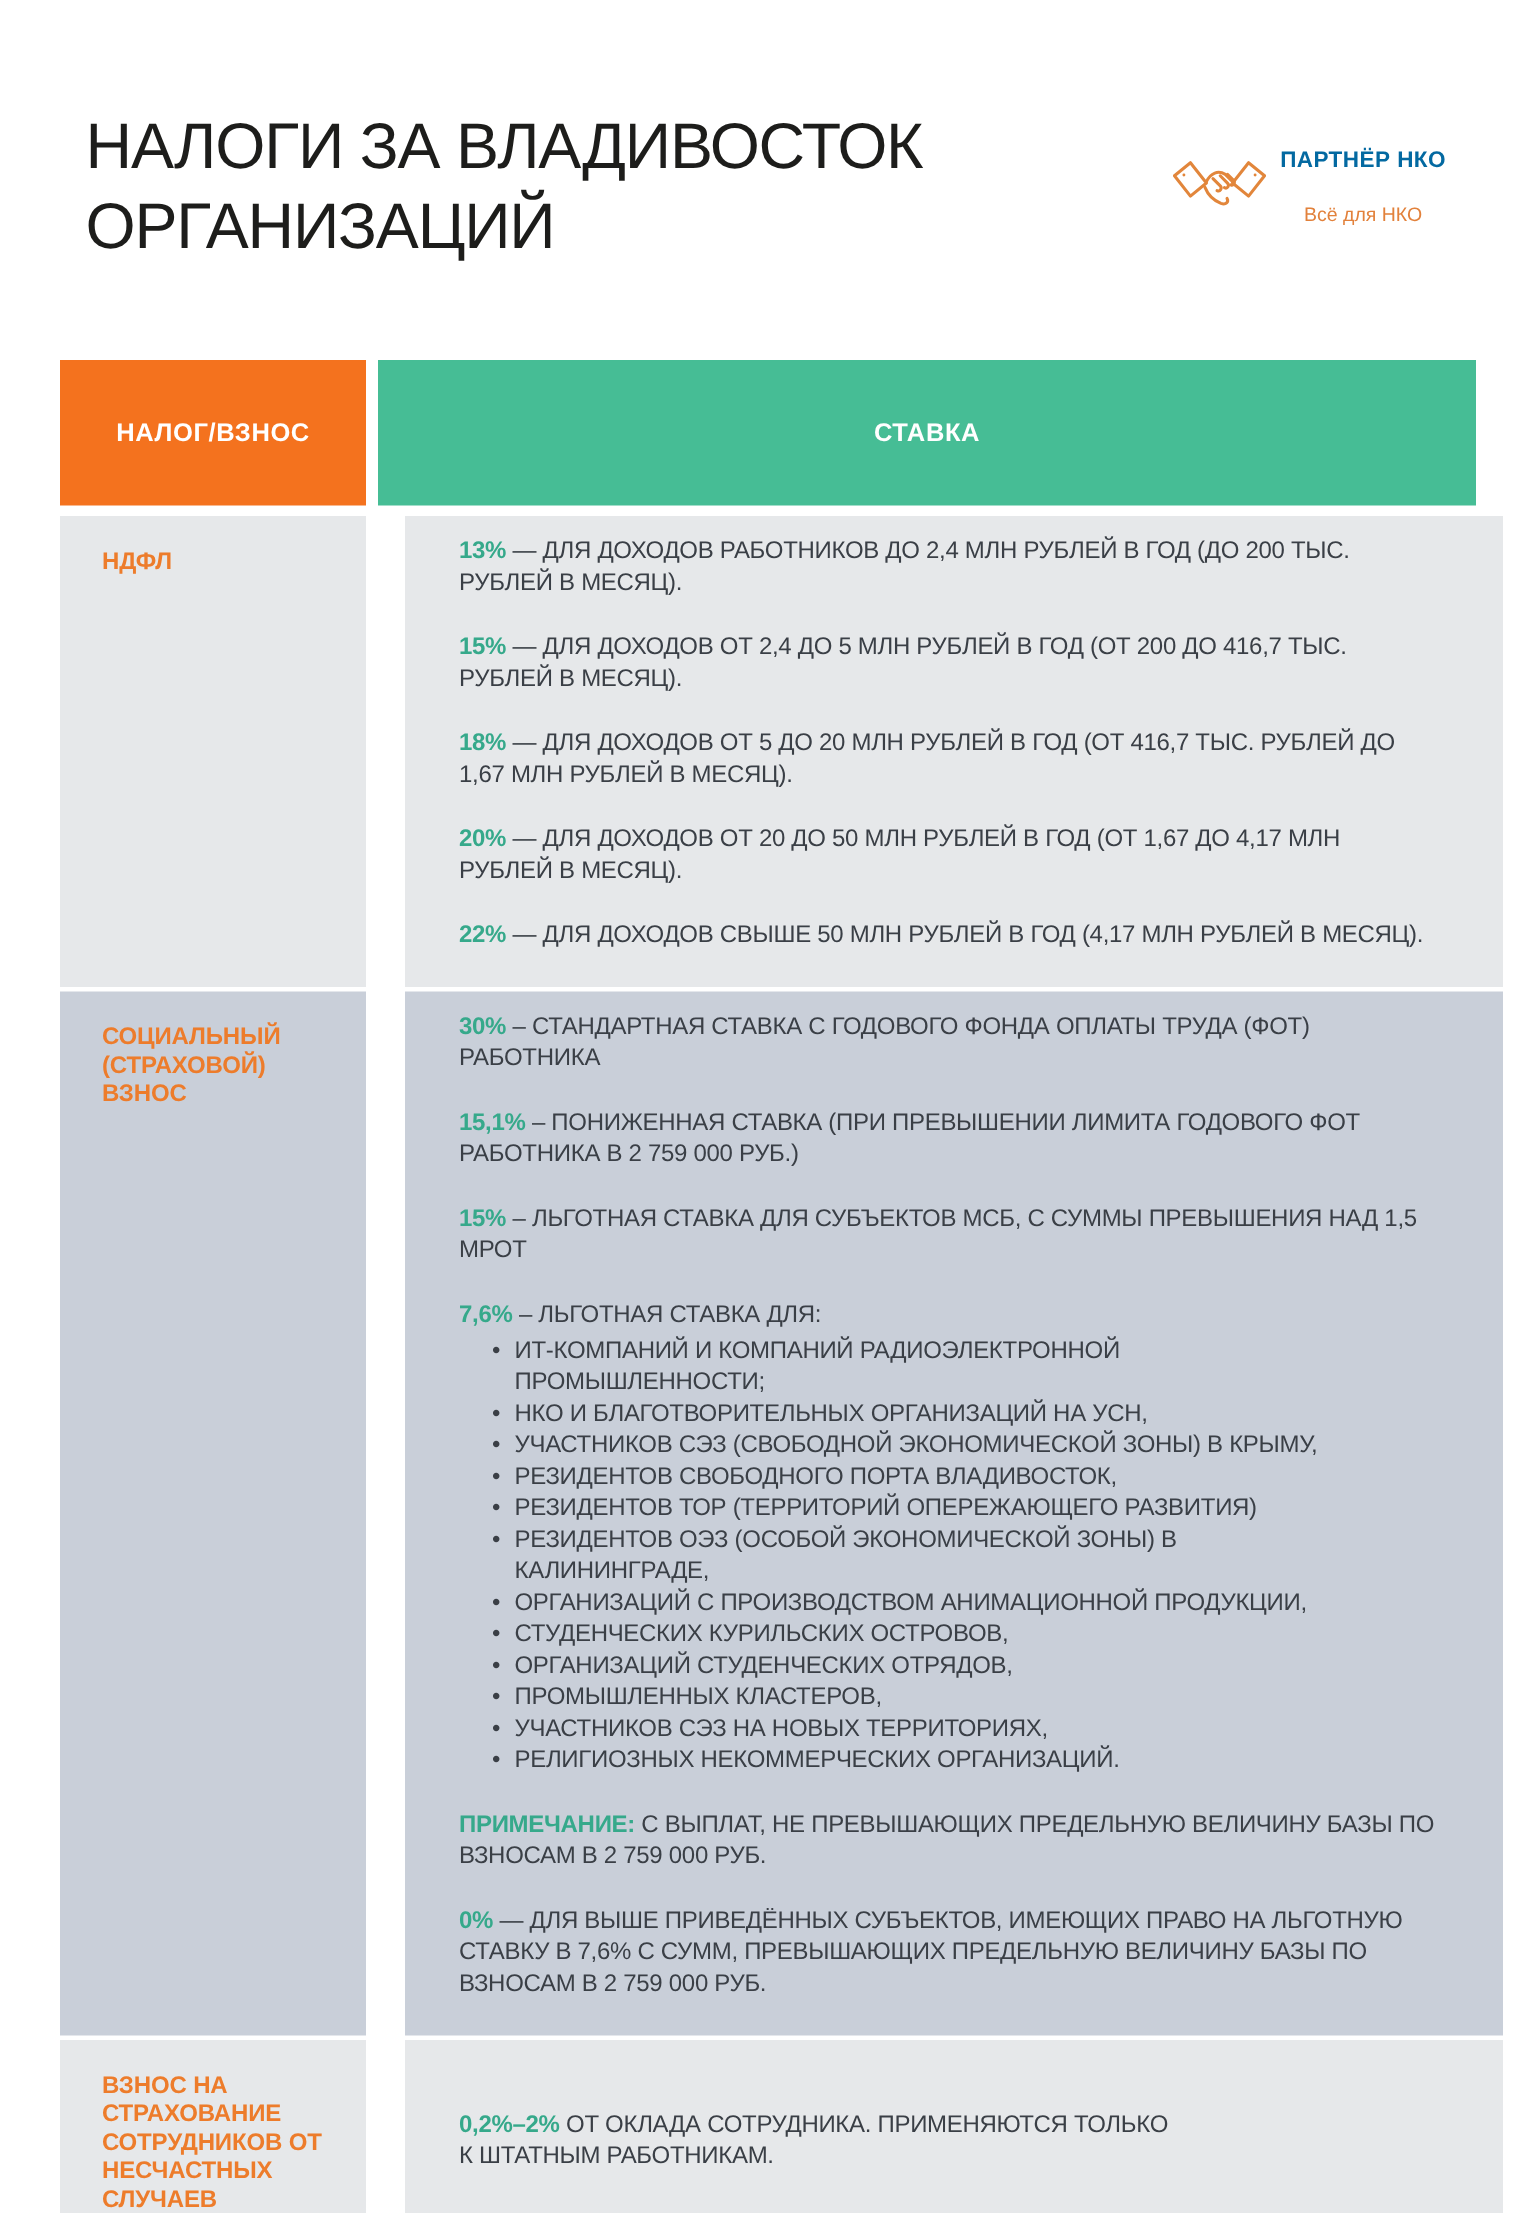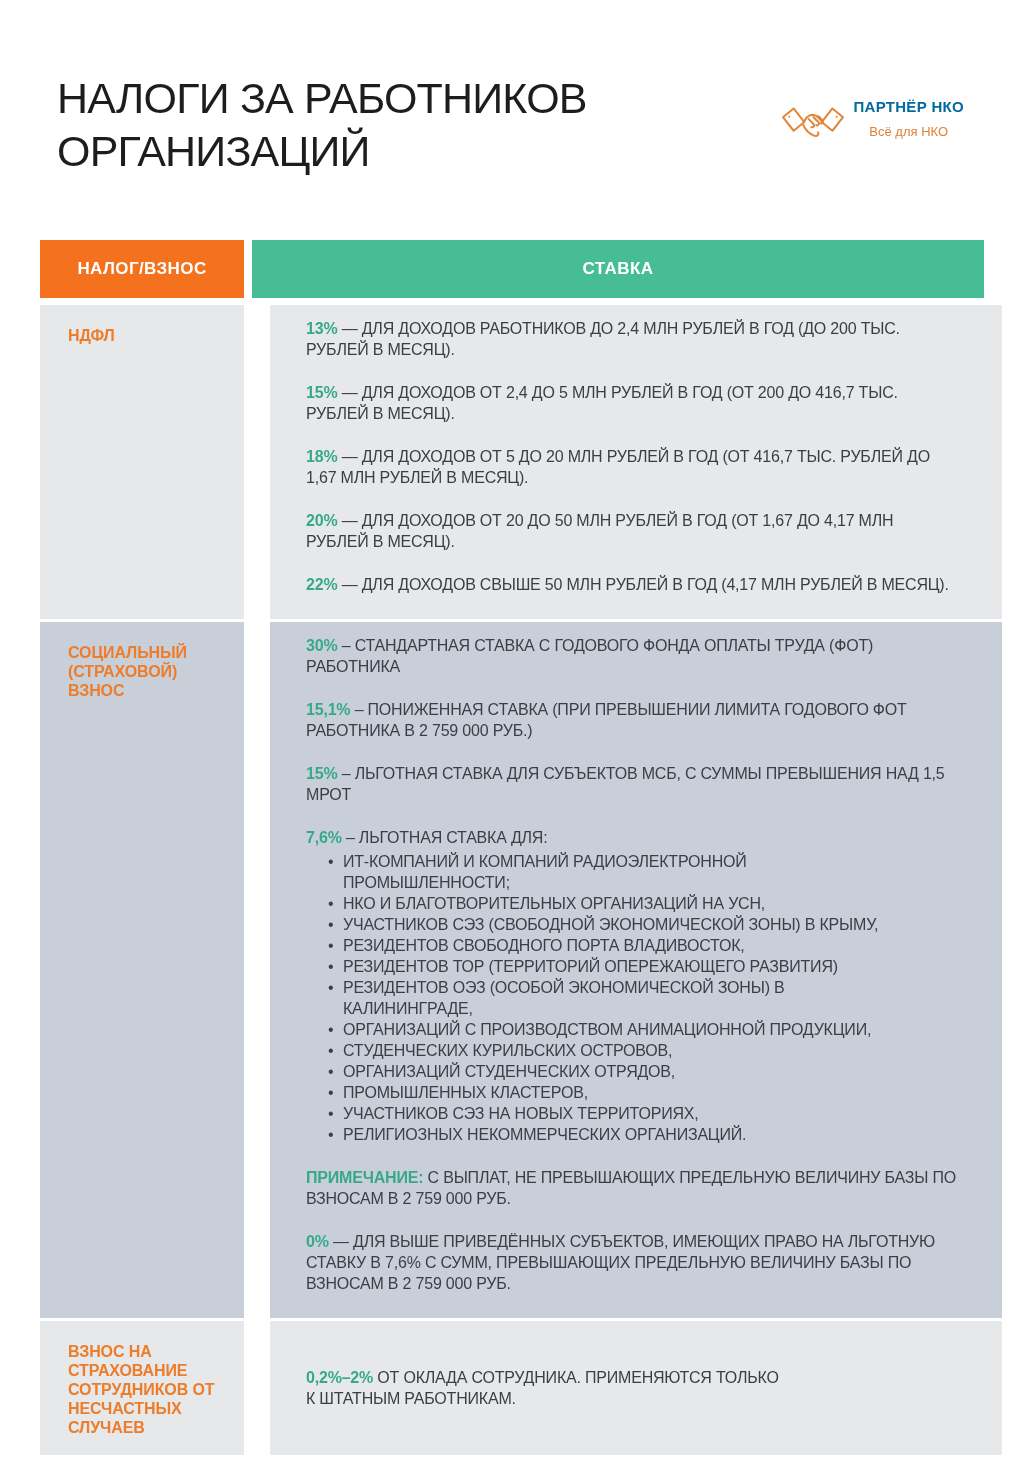--- a/index.html
+++ b/index.html
@@ -36,32 +36,32 @@
   }
   .logo svg { display: block; margin-top: 2px; }
   .logo-text { display: flex; flex-direction: column; align-items: center; }
   .logo-name {
     font-size: 15px;
     font-weight: 700;
     letter-spacing: 0.3px;
     color: #0369a1;
     white-space: nowrap;
   }
-  .logo-tagline { font-size: 13px; color: #e2813b; margin-top: 9px; }
+  .logo-tagline { font-size: 13px; color: #e2813b; margin-top: 20px; }
 
   
   .table { margin: 62px 40px 0 40px; }
   .grid-row {
     display: grid;
     grid-template-columns: 204px 732px;
     column-gap: 8px;
   }
   .thead { margin-bottom: 7px; }
   .th {
-    height: 58px;
+    height: 97px;
     display: flex;
     align-items: center;
     justify-content: center;
     color: #ffffff;
     font-weight: 700;
     font-size: 17px;
     letter-spacing: 0.4px;
   }
   .th-left  { background: #f4721e; }
   .th-right { background: #46bd95; }
@@ -106,21 +106,21 @@
     padding-bottom: 0;
   }
   .row-last .item { margin: 0; }
 </style>
 </head>
 <body>
 
 <div class="page">
 
   <header class="page-header">
-    <h1 class="title"><span>НАЛОГИ ЗА РАБОТНИКОВ</span><br><span>ОРГАНИЗАЦИЙ</span></h1>
+    <h1 class="title"><span>НАЛОГИ ЗА ВЛАДИВОСТОК</span><br><span>ОРГАНИЗАЦИЙ</span></h1>
 
     <div class="logo">
       <span>
         <svg width="62" height="46" viewBox="0 0 64 46" fill="none" stroke="#e2863b" stroke-width="2.1" stroke-linecap="round" stroke-linejoin="round">
           <path d="M1 17 L12 8 L23 22 L12 31 Z"></path>
           <circle cx="7.5" cy="16.5" r="1" fill="#e2863b" stroke="none"></circle>
           <path d="M63 17 L52 8 L41 22 L52 31 Z"></path>
           <circle cx="56.5" cy="16.5" r="1" fill="#e2863b" stroke="none"></circle>
           <path d="M23 21 C26 15 31 13 36 16 L41 21"></path>
           <path d="M22 25 C24 30 28 34 33 36 C36.5 37.2 38.5 35 37.2 32.6"></path>

